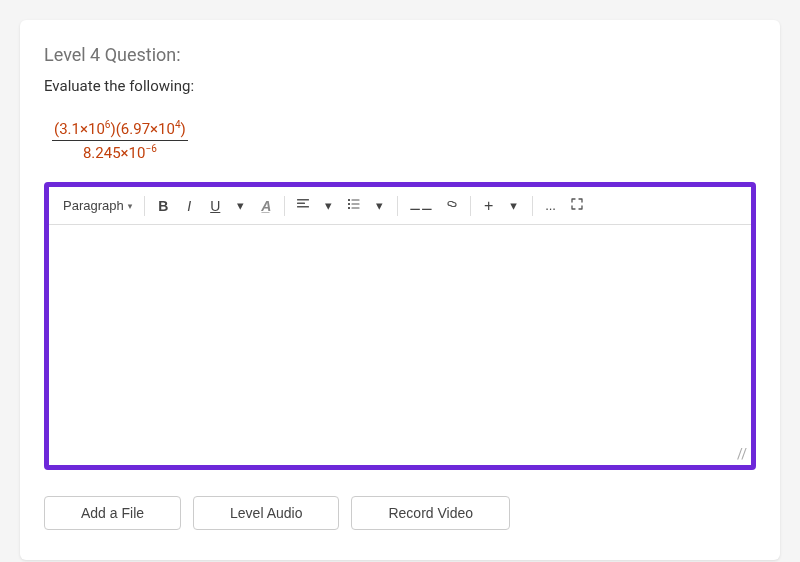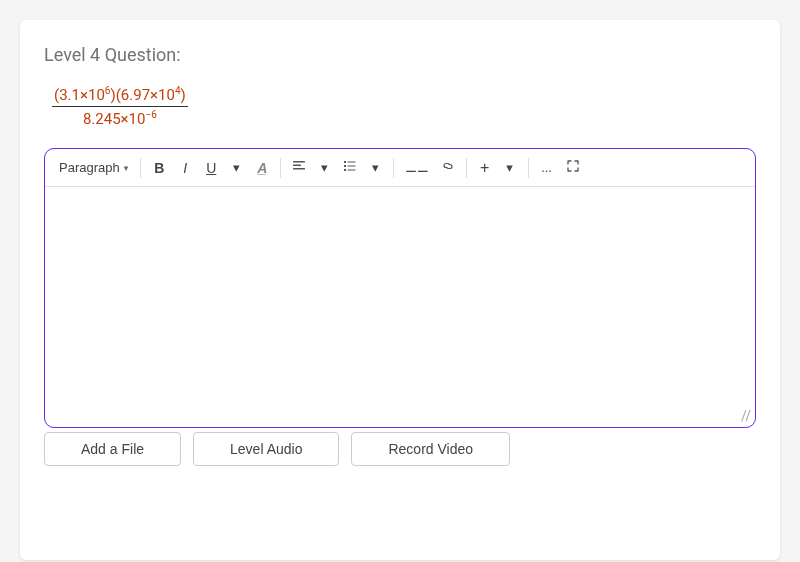--- a/index.html
+++ b/index.html
@@ -65,24 +65,24 @@
     .math-denominator {
       padding-top: 2px;
       font-size: 15px;
     }
 
     sup {
       font-size: 10px;
     }
 
     .editor-container {
-      border: 1px solid #6d28d9;
-      border-radius: 10px;
+      border: 5px solid #6d28d9;
+      border-radius: 4px;
       background: #fff;
-      margin-bottom: 4px;
+      margin-bottom: 26px;
     }
 
     .toolbar {
       display: flex;
       align-items: center;
       padding: 6px 8px;
       border-bottom: 1px solid #ddd;
       gap: 2px;
       flex-wrap: nowrap;
     }
@@ -181,20 +181,21 @@
       font-size: 14px;
     }
   </style>
 </head>
 <body>
 
 <div class="page-container">
 
   
   <div class="question-label">Level 4 Question:</div>
+  <div class="question-text">Evaluate the following:</div>
 
   
   <div class="math-expression">
     <div class="math-fraction">
       <div class="math-numerator">
         (3.1×10<sup>6</sup>)(6.97×10<sup>4</sup>)
       </div>
       <div class="math-denominator">
         8.245×10<sup>−6</sup>
       </div>

